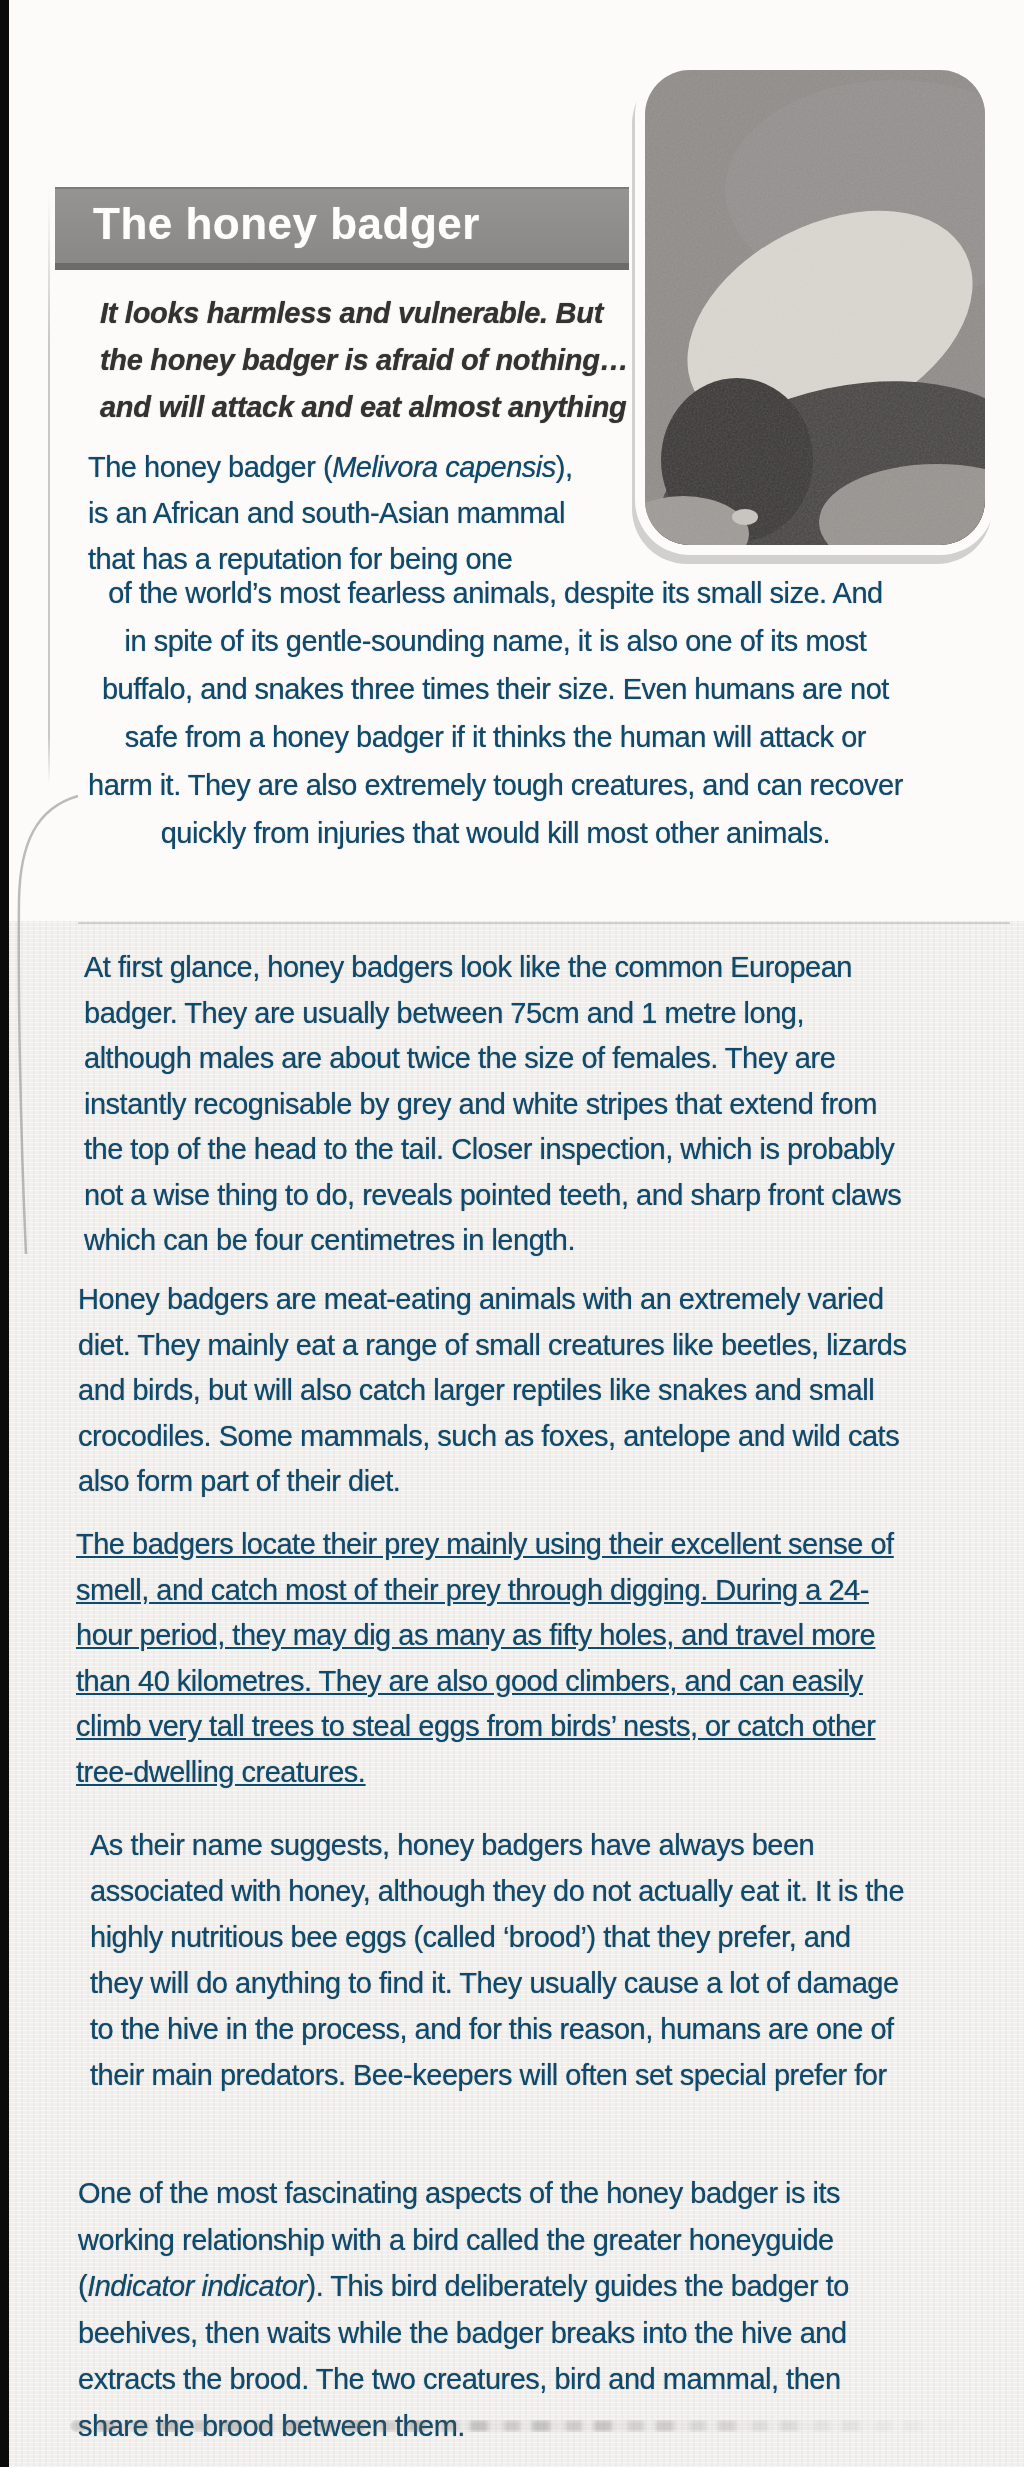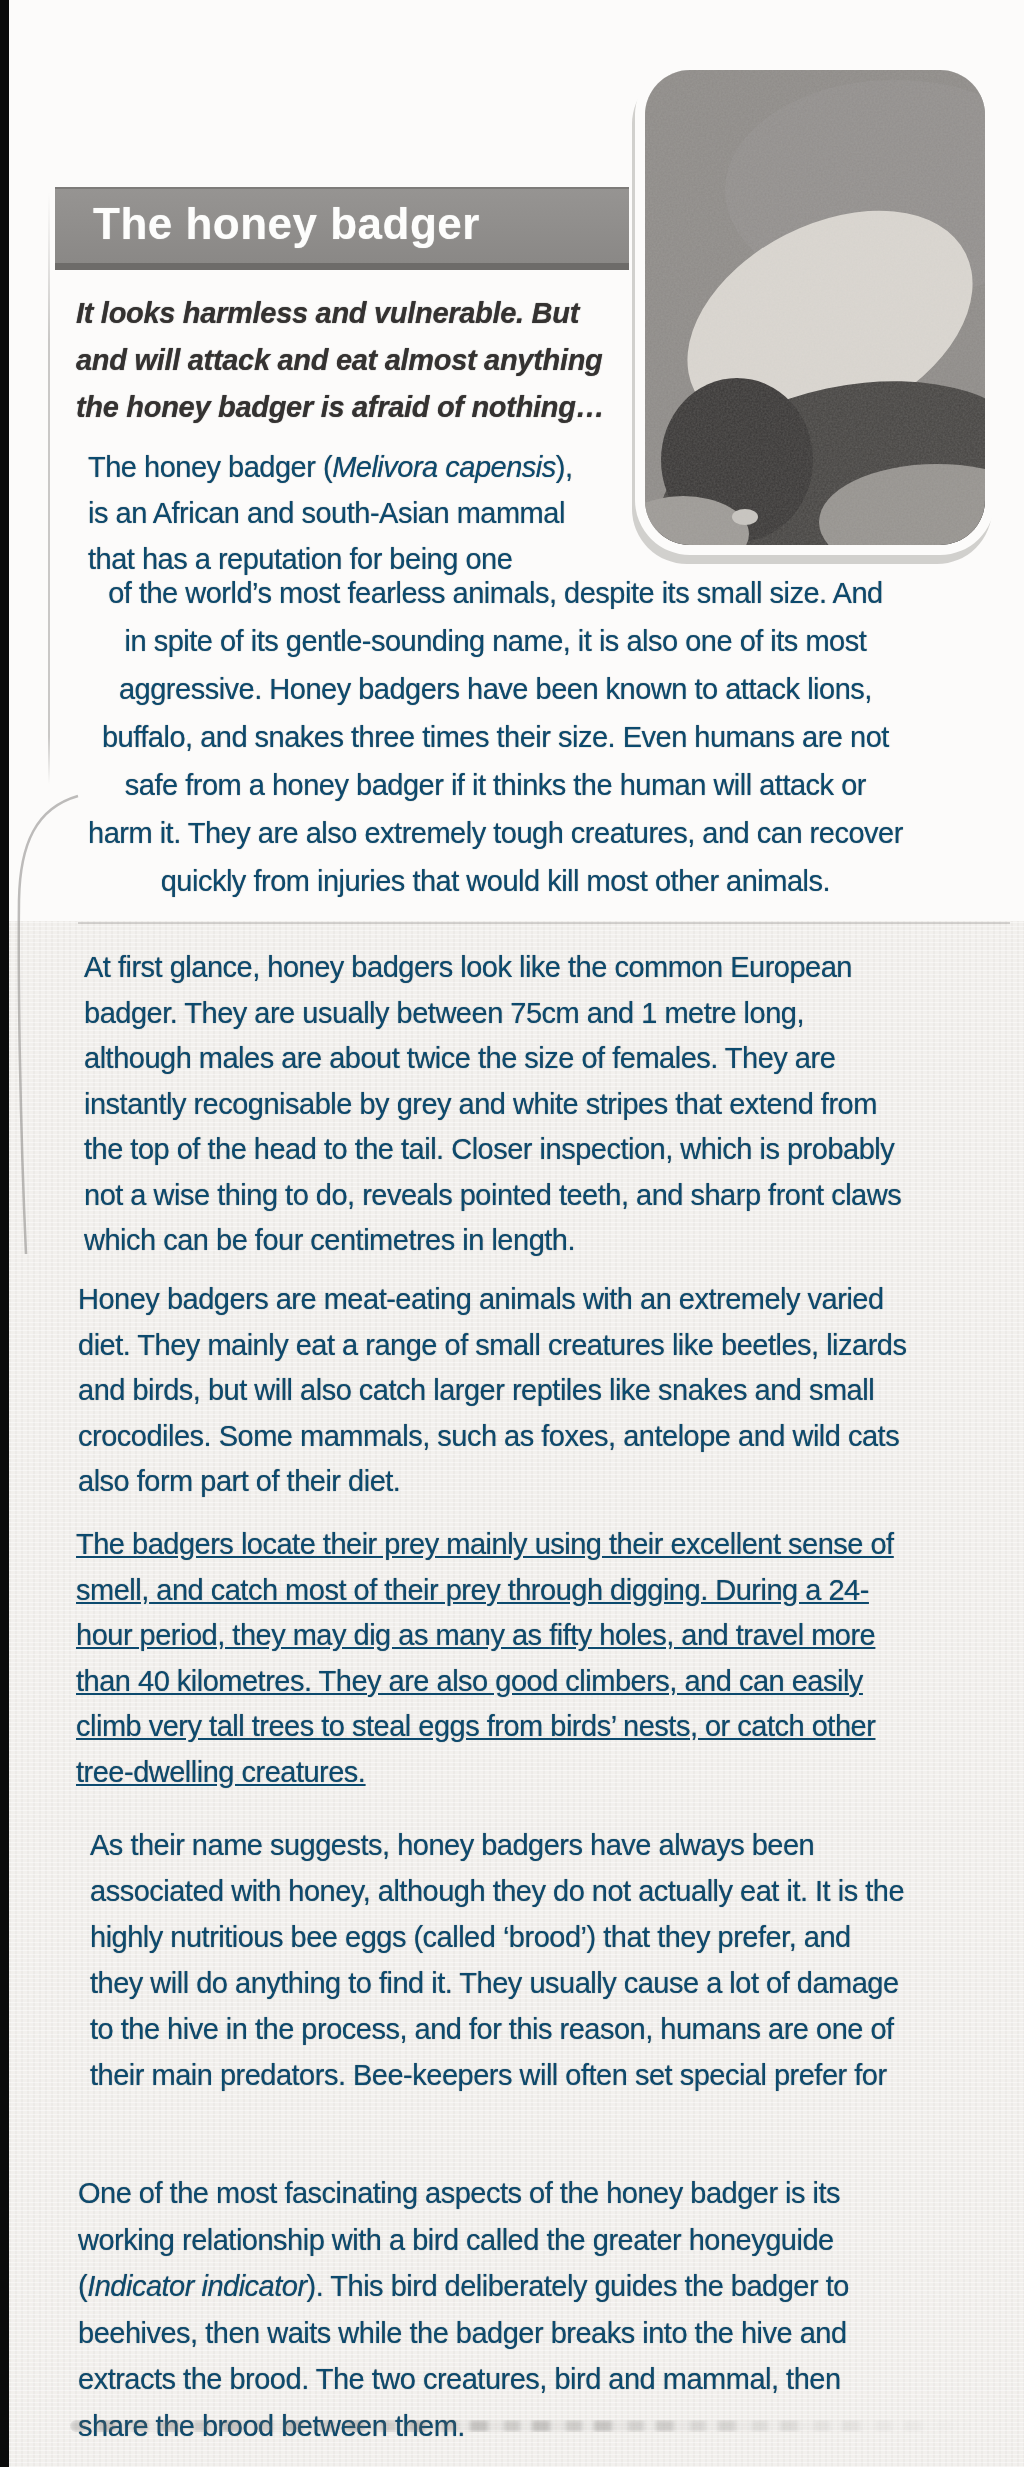--- a/index.html
+++ b/index.html
@@ -50,21 +50,21 @@
   }
   .para{
     position:absolute;white-space:nowrap;
     color:#0c4a6e;
     text-shadow:0 0 1px rgba(63,61,59,.75);
     letter-spacing:-0.5px;
     font-size:29px;
   }
   .para .tline{display:block;}
   .standfirst{
-    position:absolute;left:76px;top:290px;line-height:47px;
+    position:absolute;left:100px;top:290px;line-height:47px;
     font-size:29px;font-weight:bold;font-style:italic;color:#343231;
     text-shadow:0 0 1px rgba(52,50,49,.8);
     white-space:nowrap;letter-spacing:-0.3px;
   }
   .p1n{left:88px;top:444px;line-height:46px;}
   .p1w{left:88px;top:569px;line-height:48px;text-align:center;}
   .p2{left:84px;top:945px;line-height:45.5px;}
   .p3{left:78px;top:1277px;line-height:45.5px;}
   .p4{left:76px;top:1522px;line-height:45.5px;text-decoration:underline;}
   .p5{left:90px;top:1822px;line-height:46px;}
@@ -115,35 +115,34 @@
       <rect width="340" height="475" filter="url(#grain)" opacity="0.45"></rect>
     </svg>
   </div>
 
   <div class="banner">
     <span>The honey badger</span>
   </div>
 
   <div class="standfirst">
       <div class="tline">It looks harmless and vulnerable. But</div>
+      <div class="tline">the honey badger is afraid of nothing…</div>
       <div class="tline">and will attack and eat almost anything</div>
-      <div class="tline">the honey badger is afraid of nothing…</div>
     </div>
 
   <div class="para p1n">
     <div class="tline">
       <span>The honey badger (</span><i>Melivora capensis</i><span>),</span>
     </div>
     <div class="contents"><div class="tline">is an African and south-Asian mammal</div><div class="tline">that has a reputation for being one</div></div>
   </div>
 
   <div class="para p1w">
       <div class="tline">of the world’s most fearless animals, despite its small size. And</div>
       <div class="tline">in spite of its gentle-sounding name, it is also one of its most</div>
-      <div class="tline">aggressive. Honey badgers have been known to attack lions,</div>
       <div class="tline">buffalo, and snakes three times their size. Even humans are not</div>
       <div class="tline">safe from a honey badger if it thinks the human will attack or</div>
       <div class="tline">harm it. They are also extremely tough creatures, and can recover</div>
       <div class="tline">quickly from injuries that would kill most other animals.</div>
     </div>
 
   <div class="para p2">
       <div class="tline">At first glance, honey badgers look like the common European</div>
       <div class="tline">badger. They are usually between 75cm and 1 metre long,</div>
       <div class="tline">although males are about twice the size of females. They are</div>

